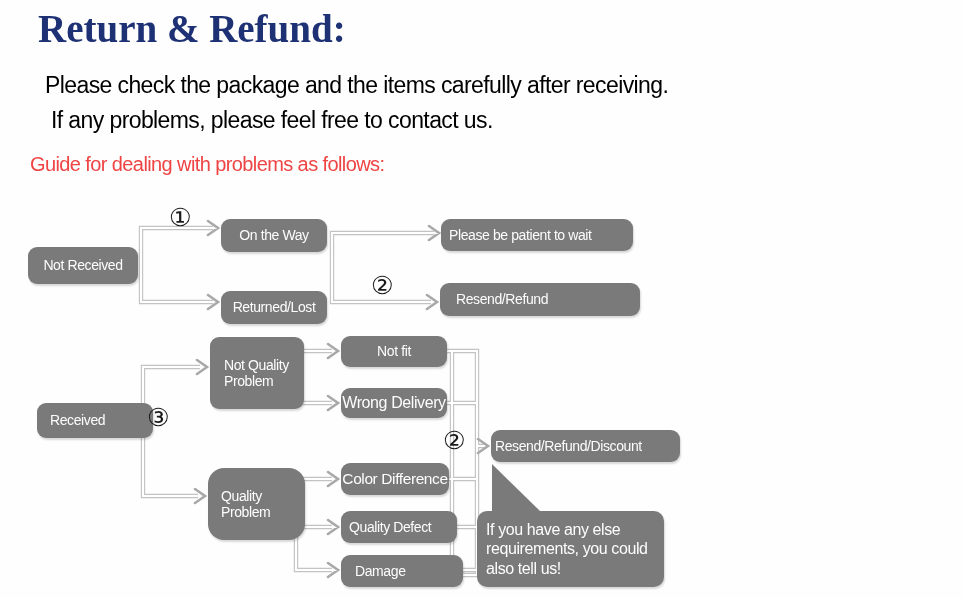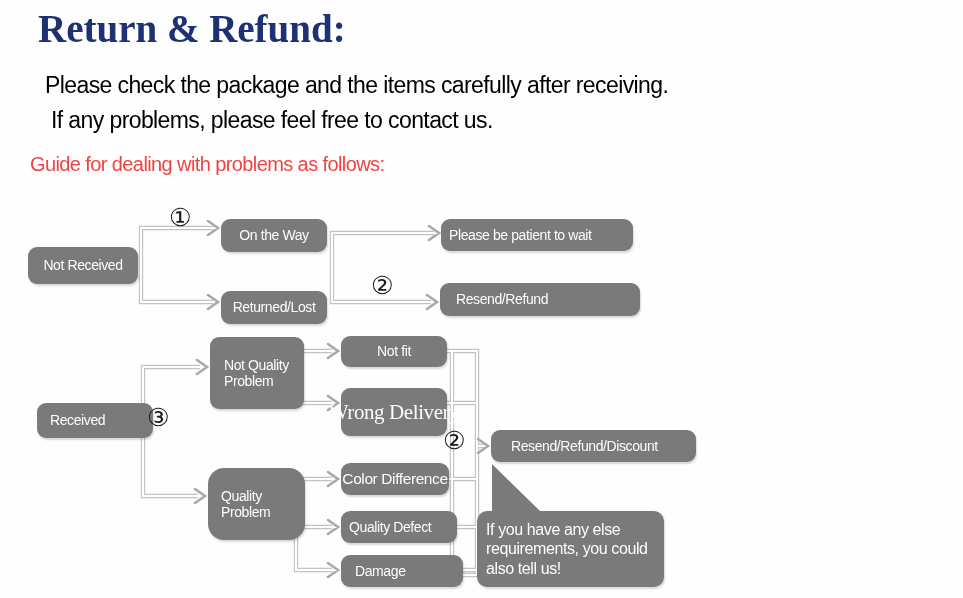--- a/index.html
+++ b/index.html
@@ -32,26 +32,26 @@
   .box.center{justify-content:center;}
   .box.multi{white-space:normal;}
   .n-not-received{left:28px;top:247px;width:110px;height:37px;}
   .n-on-the-way{left:221px;top:219px;width:106px;height:33px;}
   .n-returned-lost{left:221px;top:291px;width:106px;height:33px;}
   .n-please-wait{left:441px;top:219px;width:184px;height:32px;padding-left:8px;}
   .n-resend-refund{left:440px;top:283px;width:184px;height:33px;padding-left:16px;}
   .n-received{left:37px;top:403px;width:103px;height:35px;padding-left:13px;}
   .n-nqp{left:210px;top:337px;width:80px;height:72px;padding-left:14px;align-items:center;}
   .n-not-fit{left:341px;top:336px;width:106px;height:31px;}
-  .n-wrong-delivery{left:341px;top:388px;width:106px;height:48px;font-size:21px;font-family:Liberation Serif, serif;}
+  .n-wrong-delivery{left:341px;top:388px;width:106px;height:30px;font-size:16px;}
   .n-qp{left:208px;top:468px;width:84px;height:72px;padding-left:13px;border-radius:16px;}
   .n-color-difference{left:341px;top:463px;width:108px;height:32px;font-size:15.5px;}
   .n-quality-defect{left:341px;top:511px;width:108px;height:32px;padding-left:8px;}
   .n-damage{left:341px;top:555px;width:108px;height:32px;padding-left:14px;}
-  .n-rrd{left:491px;top:430px;width:185px;height:32px;padding-left:20px;}
+  .n-rrd{left:491px;top:430px;width:185px;height:32px;padding-left:4px;}
   .bubble{
     left:477px;top:511px;width:178px;height:76px;padding-left:9px;
     flex-direction:column;justify-content:center;align-items:flex-start;
     white-space:nowrap;font-size:16px;letter-spacing:-0.4px;border-radius:10px;
   }
   .bubble span{display:block;line-height:1.2;}
   .marker{
     position:absolute;z-index:2;color:#1a1a1a;
     font-family:"DejaVu Sans","DejaVu Serif",sans-serif;font-size:25px;line-height:1;
   }

